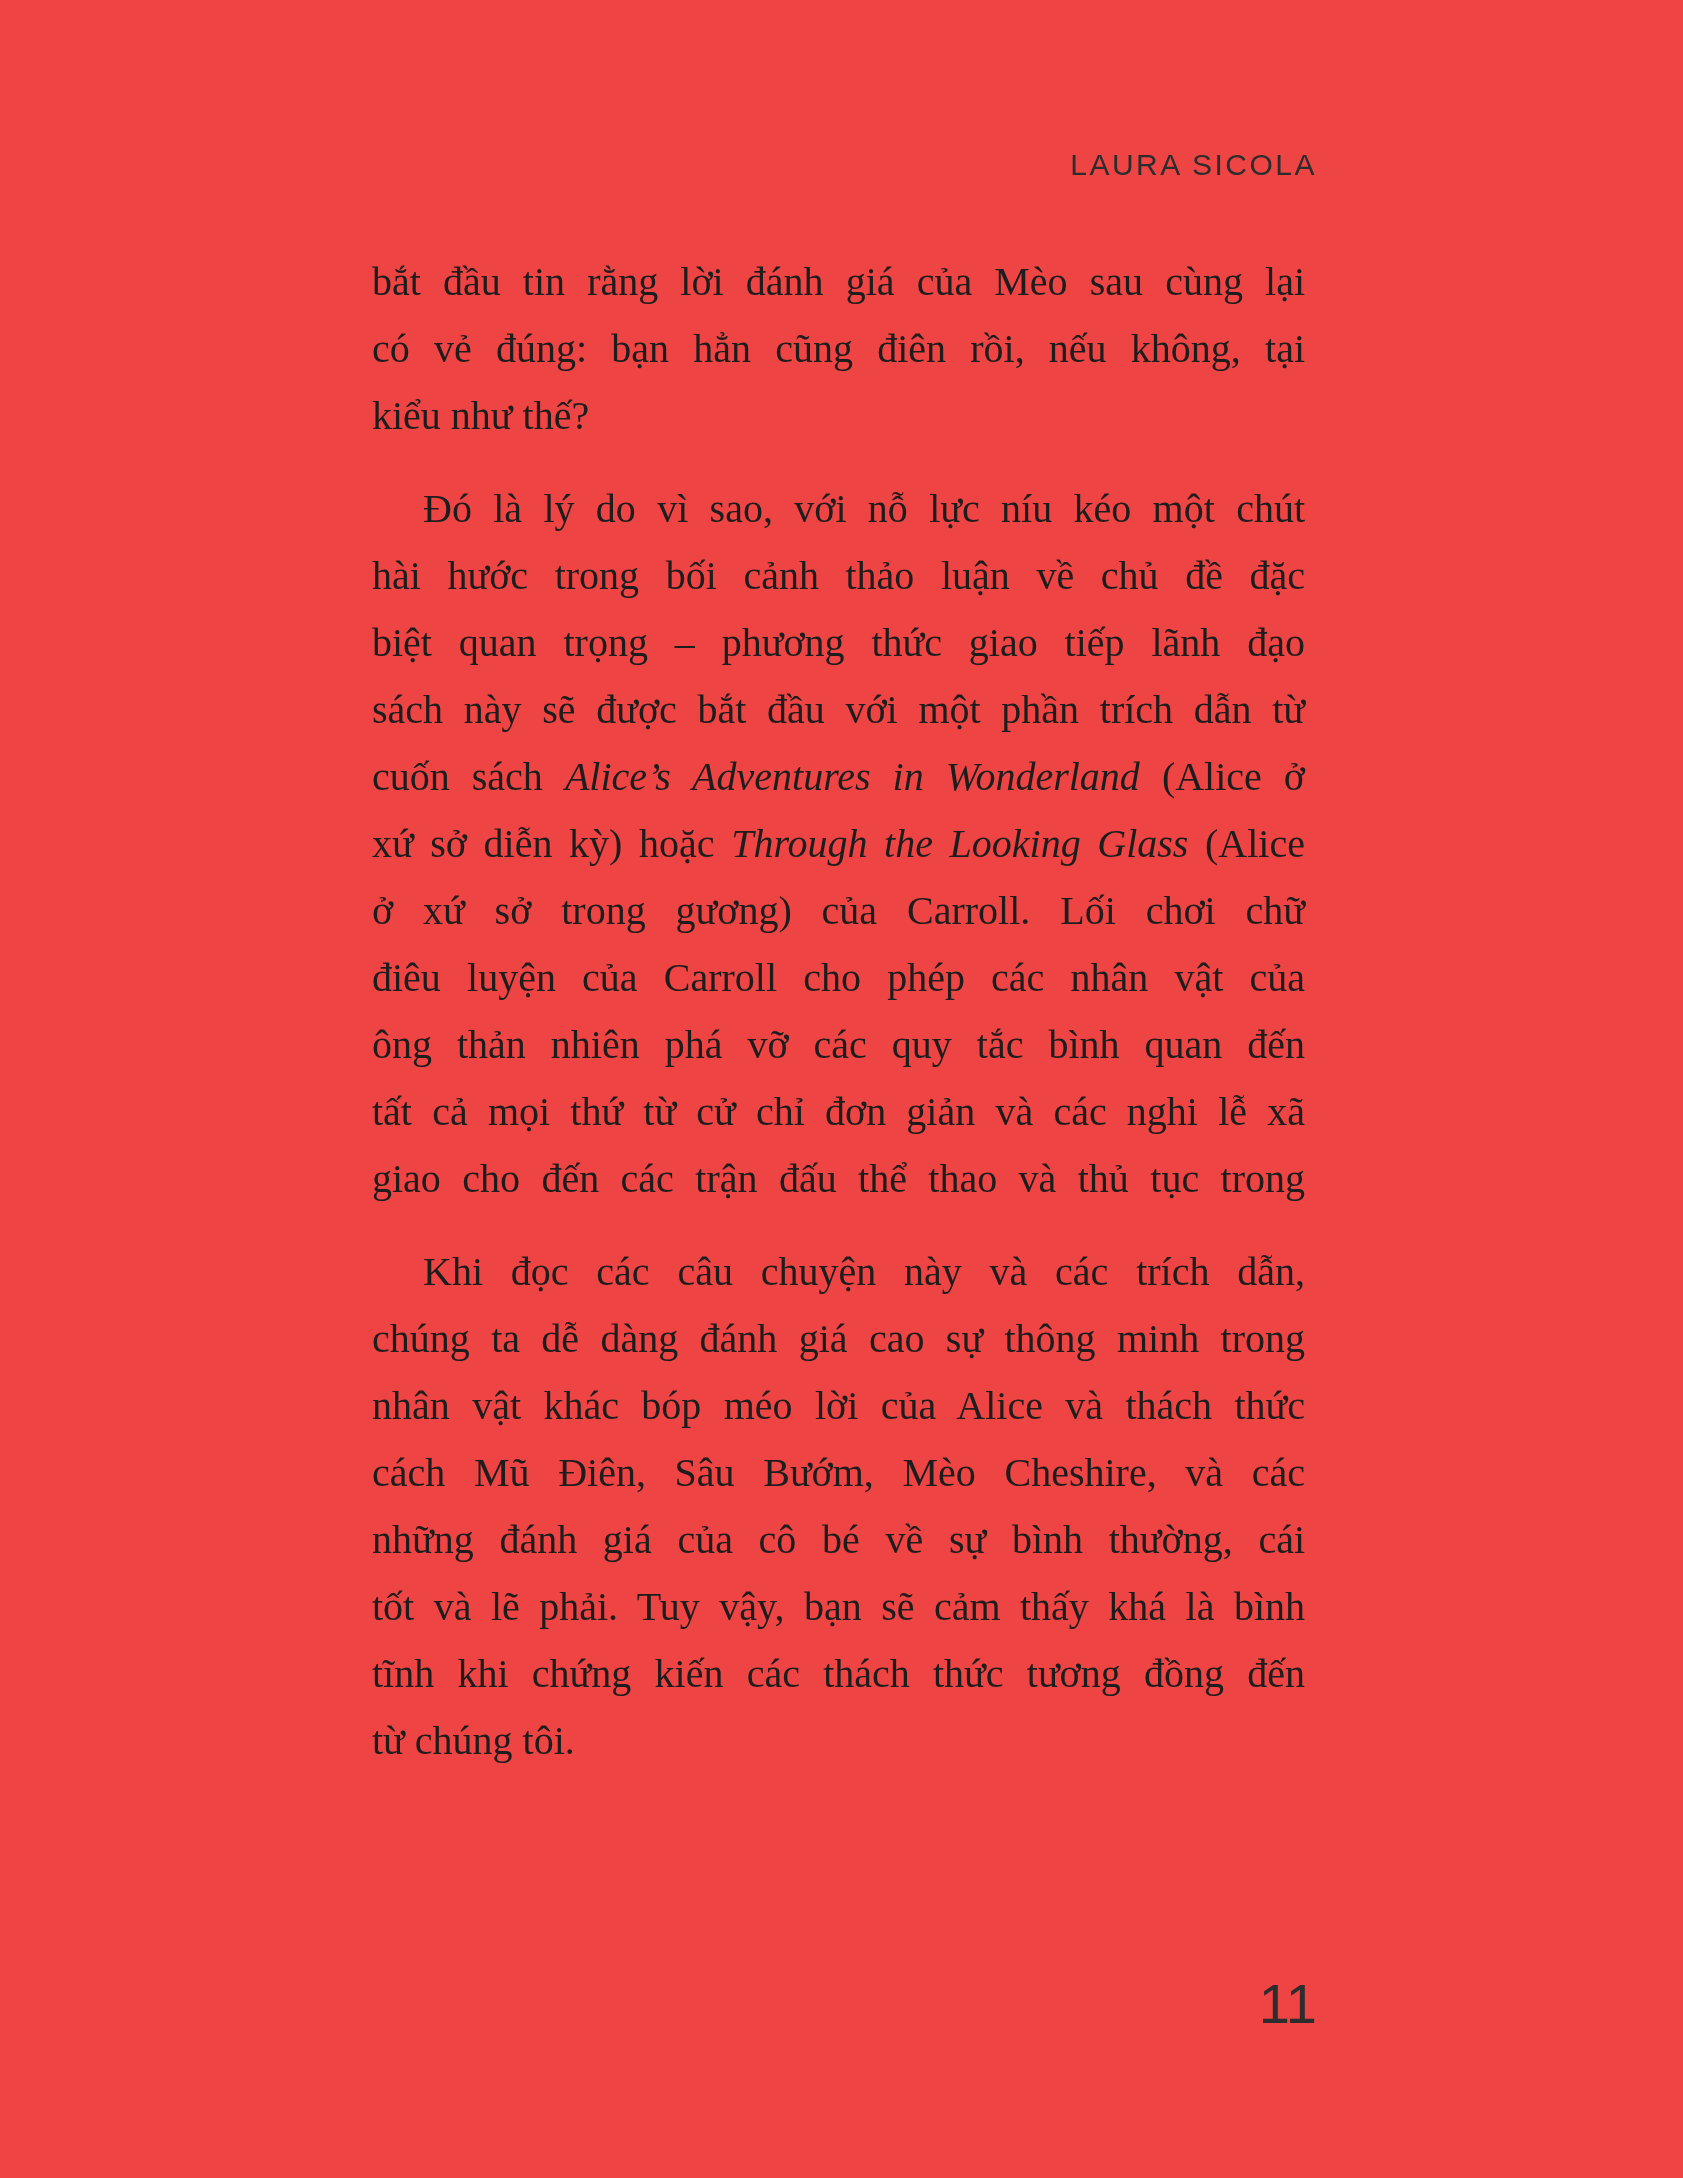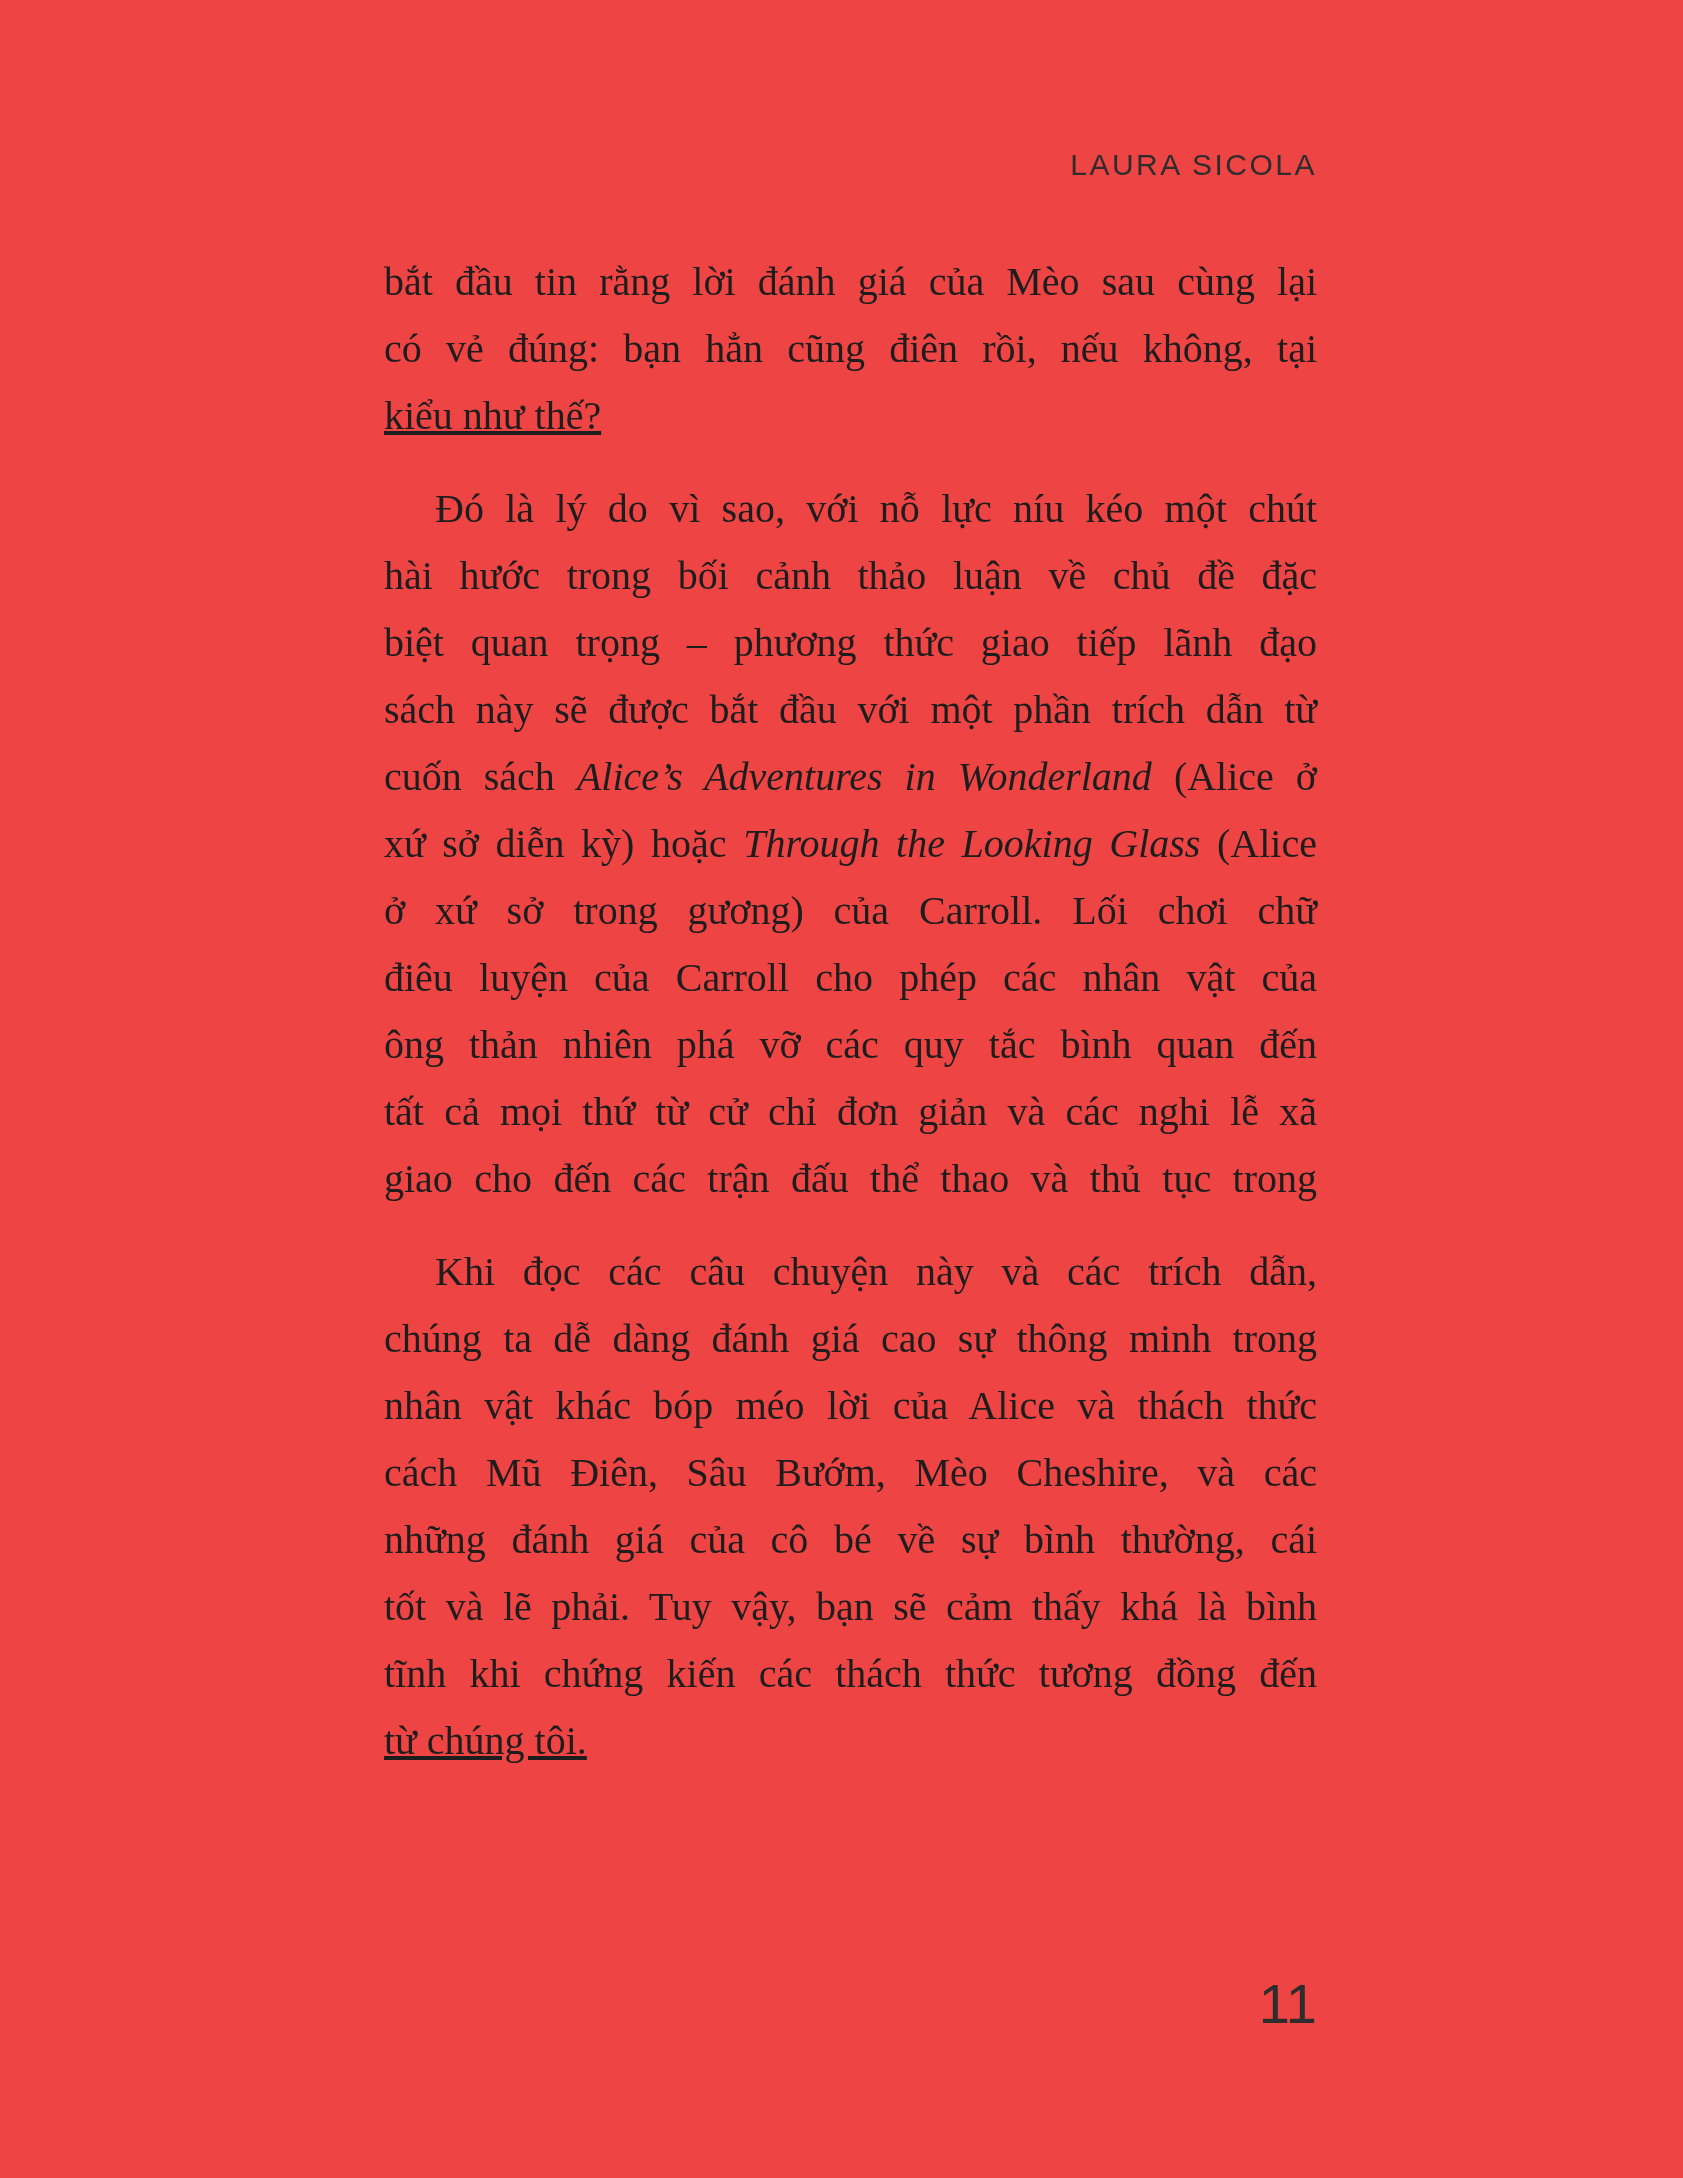--- a/index.html
+++ b/index.html
@@ -16,35 +16,35 @@
     top: 149px;
     right: 366px;
     font-family: "Liberation Sans", sans-serif;
     font-size: 30px;
     line-height: 32px;
     letter-spacing: 2.5px;
     color: #2d2d2d;
   }
   .body-text {
     position: absolute;
-    left: 384px;
+    left: 372px;
     top: 248px;
     width: 933px;
     font-family: "Liberation Serif", serif;
     font-size: 40px;
     line-height: 67px;
     color: #1d1d1d;
   }
   .paragraph + .paragraph { margin-top: 26px; }
   .line {
     white-space: nowrap;
     text-align: justify;
     text-align-last: justify;
   }
-  .line.last { text-align-last: left; text-decoration: underline; }
+  .line.last { text-align-last: left; }
   .paragraph.indented .line:first-child { text-indent: 51px; }
   .italic { font-style: italic; }
   .page-number {
     position: absolute;
     top: 1982px;
     right: 366px;
     font-family: "Liberation Sans", sans-serif;
     font-size: 56px;
     line-height: 44px;
     color: #2d2d2d;

